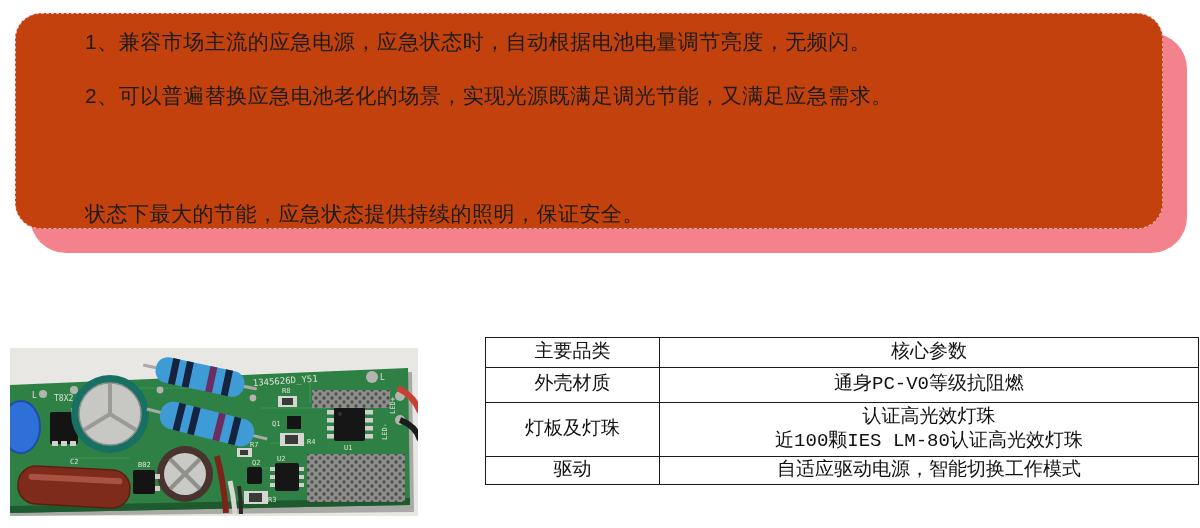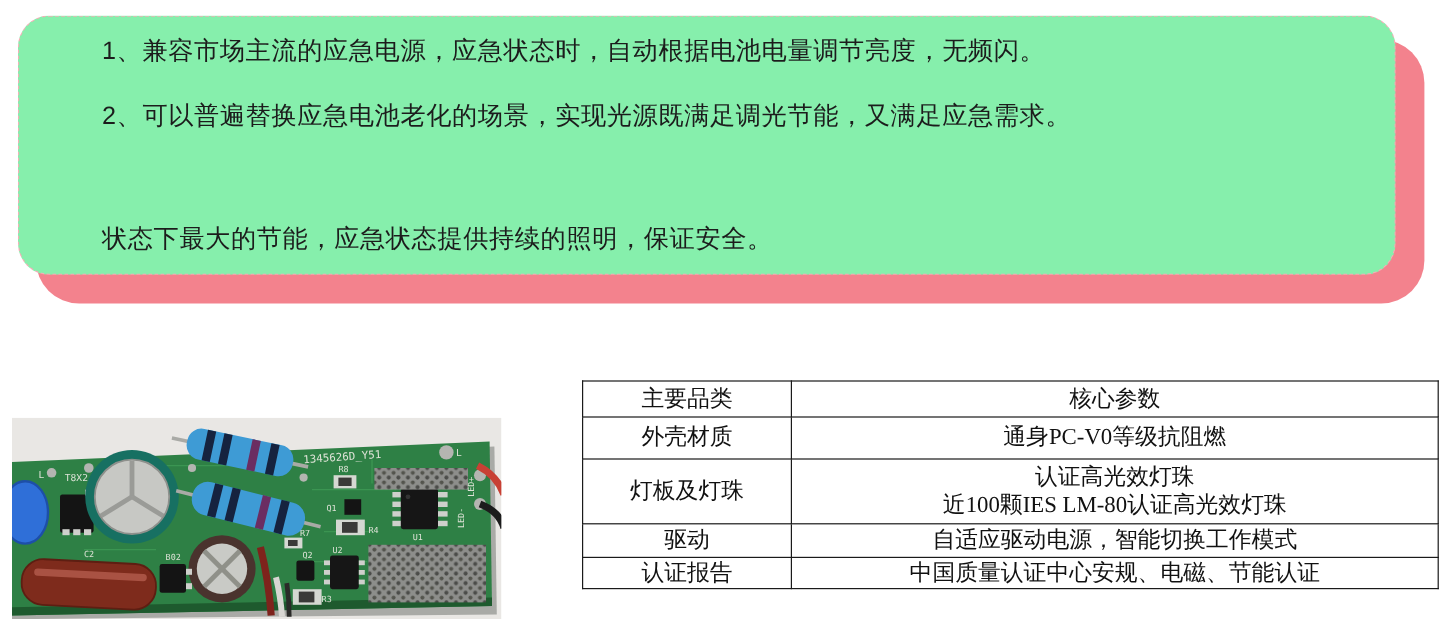--- a/index.html
+++ b/index.html
@@ -7,36 +7,36 @@
     width:1200px;height:528px;position:relative;background:#ffffff;
     font-family:"Liberation Sans","DejaVu Sans",sans-serif;overflow:hidden;
   }
   
   .card-shadow{
     position:absolute;left:30px;top:33px;width:1157px;height:220px;
     border-radius:36px;
   }
   .card{
     position:absolute;left:15px;top:13px;width:1148px;height:216px;
-    background:#86efac;border:1px dashed #F2AFB6;border-radius:26px;
+    background:#c2410c;border:1px dashed #F2AFB6;border-radius:26px;
     box-sizing:border-box;
   }
   .card .line{
     position:absolute;left:69px;right:24px;
     font-size:21px;color:#1c1c1c;letter-spacing:0.5px;white-space:nowrap;
   }
-  .l0{top:14px}.l1{top:68px}.l2{top:118px}.l3{top:171px}
+  .l0{top:14px}.l1{top:68px}.l2{top:118px}.l3{top:186px}
   
   .spec-wrap{
     position:absolute;left:485px;top:317px;
   }
   table.spec{
     border-collapse:collapse;table-layout:fixed;width:695px;
-    font-family:Liberation Serif, serif;
-    font-size:19px;color:#111;
+    font-family:Liberation Mono, monospace;
+    font-size:19px;color:#111;margin-top:20px;
   }
   table.spec td{
     border:1.5px solid #1a1a1a;text-align:center;vertical-align:middle;
     padding:0 4px;line-height:1.25;
   }
   td.c1{width:165px;}
   td.c2{width:530px;}
   tr.h1{height:30px}tr.h2{height:29px}tr.h3{height:35px}
   tr.h4{height:54px}tr.h5{height:28px}tr.h6{height:26px}
   
@@ -244,19 +244,15 @@
         <td class="c1">灯板及灯珠</td>
         <td class="c2">
           <div>认证高光效灯珠</div>
           <div>近100颗IES LM-80认证高光效灯珠</div>
         </td>
       </tr>
       <tr class="h5">
         <td class="c1">驱动</td>
         <td class="c2">自适应驱动电源，智能切换工作模式</td>
       </tr>
-      <tr class="h6">
-        <td class="c1">认证报告</td>
-        <td class="c2">中国质量认证中心安规、电磁、节能认证</td>
-      </tr>
     </tbody>
   </table>
 </div>
 
 </body></html>

